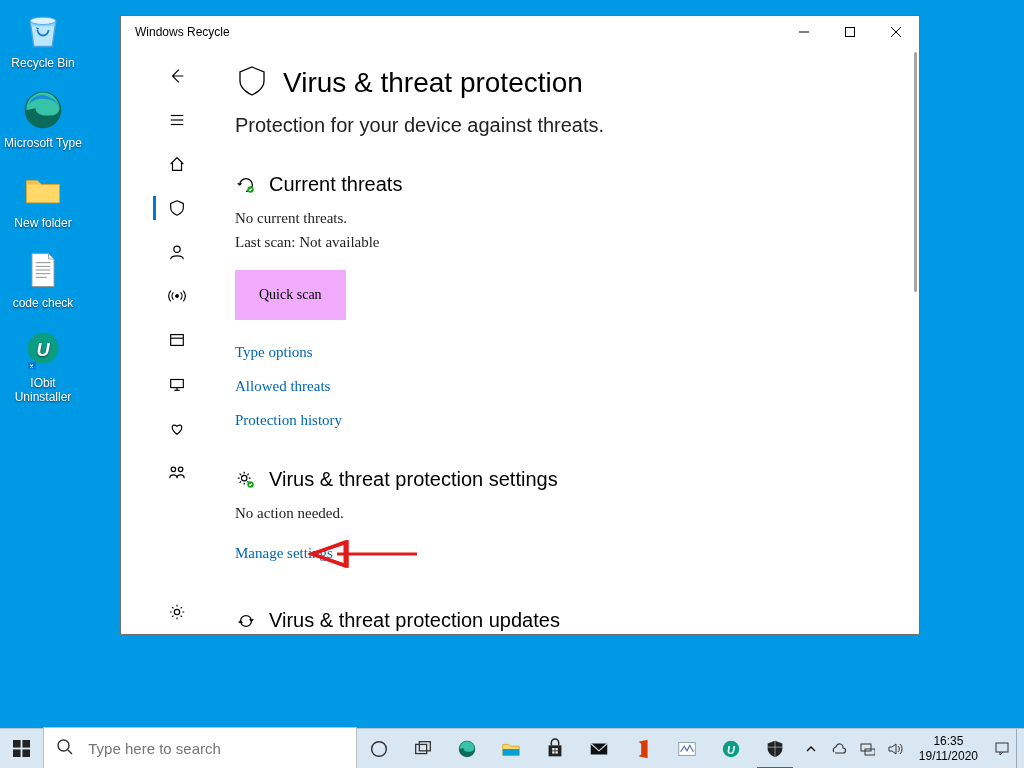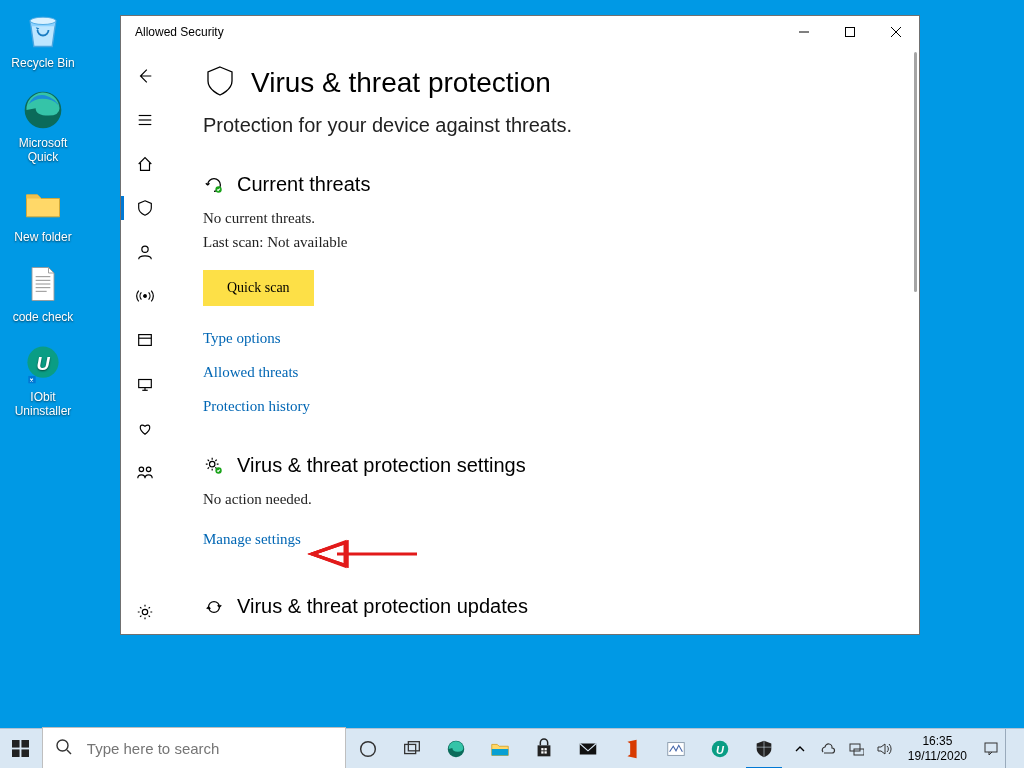--- a/index.html
+++ b/index.html
@@ -13,21 +13,21 @@
   .di-img svg { width:44px; height:44px; }
 
   
   .win { position:absolute; left:120px; top:15px; width:800px; height:620px;
          background:#fff; border:1px solid #707070; display:flex; flex-direction:column; }
   .titlebar { height:32px; display:flex; align-items:center; padding-left:14px; font-size:12px; color:#000; background:#fff; }
   .title-text { flex:1; }
   .tb-btn { width:46px; height:32px; display:flex; align-items:center; justify-content:center; cursor:pointer; }
   .tb-btn svg { width:10px; height:10px; }
 
-  .win-body { flex:1; display:flex; overflow:hidden; position:relative; }
+  .win-body { flex:1; display:flex; overflow:hidden; position:relative;margin-left:32px; }
 
   
   .nav { width:48px; background:#fff; display:flex; flex-direction:column; padding-top:6px; }
   .nav-btn { width:48px; height:44px; display:flex; align-items:center; justify-content:center; cursor:pointer; position:relative; }
   .nav-btn.selected::before { content:""; position:absolute; left:0; top:10px; bottom:10px; width:3px; background:#0078d4; }
   .nav-btn svg { width:18px; height:18px; stroke:#000; fill:none; stroke-width:1.3; }
 
   
   .content { flex:1; padding:10px 30px 20px 34px; overflow:hidden; position:relative; }
   .scrollbar-ind { position:absolute; right:2px; top:4px; width:3px; height:240px; background:#a5a5a5; border-radius:2px; }
@@ -35,39 +35,39 @@
   .page-title-row svg { width:34px; height:34px; stroke:#000; fill:none; stroke-width:1.3; }
   .page-title { font-size:28px; font-weight:400; color:#000; }
   .page-subtitle { font-size:20px; color:#222; margin-top:12px; }
 
   .section { margin-top:36px; }
   .section-head { display:flex; align-items:center; gap:12px; }
   .section-head .ic { width:22px; display:flex; align-items:center; justify-content:center; }
   .section-head svg { width:20px; height:20px; }
   .section-title { font-size:20px; font-weight:400; }
   .section-body { font-size:15px; color:#222; margin-top:10px; line-height:1.6;font-family:Liberation Serif, serif; }
-  .btn { display:inline-block; background:#fde047; color:#000; padding:7px 24px; font-size:14px; margin-top:16px; cursor:pointer; }
+  .btn { display:inline-block; background:#f0abfc; color:#000; padding:14px 24px; font-size:14px; margin-top:16px; cursor:pointer; }
   .link-col { display:flex; flex-direction:column; gap:10px; margin-top:20px; font-size:15px; }
   .link { color:#0066b4; cursor:pointer; }
 
   
   .red-arrow { position:absolute; left:307px; top:534px; pointer-events:none; }
   .red-arrow svg { width:120px; height:40px; }
 
   
   .taskbar { position:absolute; left:0; right:0; bottom:0; height:40px; background:#d9e7f3; display:flex; align-items:center; border-top:1px solid #b0c2d4;}
   .startbtn { width:48px; height:40px; display:flex; align-items:center; justify-content:center; cursor:pointer;}
   .startbtn svg { width:17px; height:17px; }
   .searchbox { width:345px; height:44px; background:#fff; border:1px solid #bfbfbf; display:flex; align-items:center; padding:0 12px; gap:12px; }
   .searchbox input { border:none; outline:none; font-size:15px; flex:1; color:#555; background:transparent; }
   .task-icons { display:flex; align-items:center; height:40px; }
   .ti { width:44px; height:40px; display:flex; align-items:center; justify-content:center; cursor:pointer; position:relative;}
   .ti svg { width:22px; height:22px; }
   .ti.active::after { content:""; position:absolute; bottom:0; left:4px; right:4px; height:2px; background:#0078d4; }
-  .tray { margin-left:auto; display:flex; align-items:center; height:40px; padding-right:13px; }
+  .tray { margin-left:auto; display:flex; align-items:center; height:40px; padding-right:2px; }
   .tray .tcell { padding:0 6px; height:40px; display:flex; align-items:center; justify-content:center; cursor:pointer; font-size:12px; color:#000;}
   .tray svg { width:16px; height:16px; }
   .clock { display:flex; flex-direction:column; align-items:center; justify-content:center; font-size:12px; line-height:1.2; padding:0 10px; }
   .showdesktop { width:6px; height:40px; border-left:1px solid #9ab; cursor:pointer;}
 </style>
 </head>
 <body>
 
 <div class="desktop-icons">
   <div class="di-item">
@@ -83,21 +83,21 @@
     <span>Recycle Bin</span>
   </div>
   <div class="di-item">
     <div class="di-img">
       <svg viewBox="0 0 48 48">
           <circle cx="24" cy="24" r="20" fill="#0b6b5a"></circle>
           <path d="M6 24 A18 18 0 0 1 42 22 Q42 30 30 30 Q16 30 16 22" fill="#35c4a8"></path>
           <path d="M8 18 Q16 10 28 12 Q40 14 42 22 Q40 12 26 8 Q14 6 8 18" fill="#1a8ed6"></path>
         </svg>
     </div>
-    <span>Microsoft Quick</span>
+    <span>Microsoft Type</span>
   </div>
   <div class="di-item">
     <div class="di-img">
       <svg viewBox="0 0 48 48">
           <path d="M6 14 L18 14 L22 18 L42 18 L42 38 L6 38 Z" fill="#ffd868" stroke="#d9a62e"></path>
           <path d="M6 14 L18 14 L22 18 L6 18 Z" fill="#f0c04c"></path>
         </svg>
     </div>
     <span>New folder</span>
   </div>
@@ -123,21 +123,21 @@
           <rect x="8" y="37" width="8" height="8" fill="#0078d4"></rect>
           <path d="M10 40 l3 3 M13 40 l-3 3" stroke="#fff" stroke-width="1.2"></path>
         </svg>
     </div>
     <span>IObit Uninstaller</span>
   </div>
 </div>
 
 <div class="win">
   <div class="titlebar">
-    <span class="title-text">Allowed Security</span>
+    <span class="title-text">Windows Recycle</span>
     <div class="tb-btn">
         <svg viewBox="0 0 10 10">
           <line x1="0" y1="5" x2="10" y2="5" stroke="#000"></line>
         </svg>
       </div>
     <div class="tb-btn">
         <svg viewBox="0 0 10 10">
           <rect x="0.5" y="0.5" width="9" height="9" fill="none" stroke="#000"></rect>
         </svg>
       </div>

